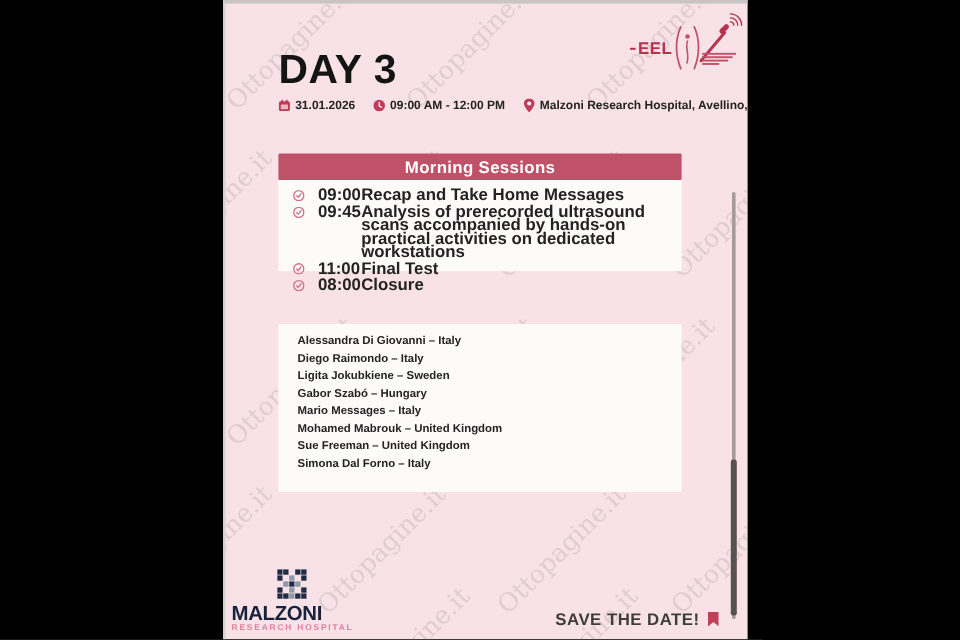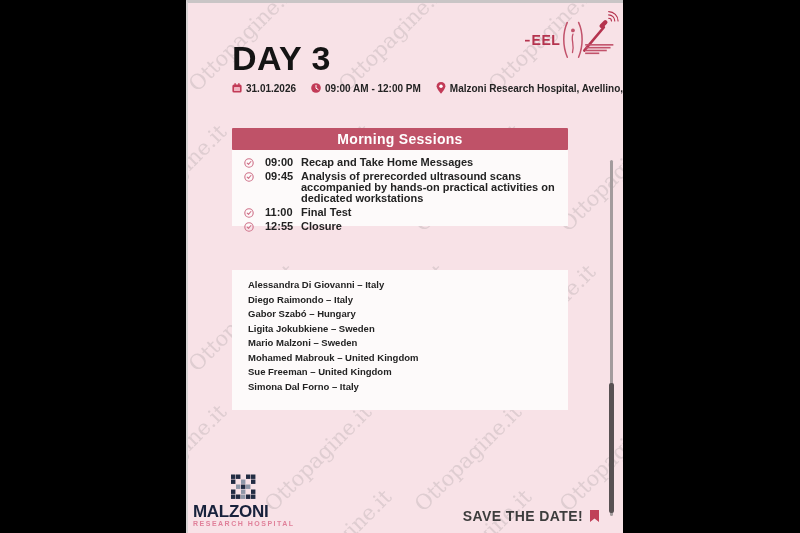--- a/index.html
+++ b/index.html
@@ -25,21 +25,21 @@
   .bar{position:absolute;left:44px;width:336px;height:22px;background:#bf5268;color:#fff;
        font-size:14px;font-weight:bold;text-align:center;line-height:22px;border-radius:1px;letter-spacing:.3px;}
   .bar-morning{top:125px;}
   .bar-faculty{top:245px;}
 
   .card{position:absolute;left:44px;width:336px;background:#fdfafa;box-sizing:border-box;}
   .card-morning{top:147px;height:76px;padding:7px 8px 0 12px;}
   .card-faculty{top:267px;height:140px;padding:8px 8px 15px 16px;}
 
   .srow{display:grid;grid-template-columns:15px 30px 1fr;column-gap:6px;margin-bottom:3px;
-        font-size:11px;font-weight:bold;color:#232323;line-height:11px;}
+        font-size:14px;font-weight:bold;color:#232323;line-height:11px;}
   .srow .chk{padding-top:.5px;}
   .srow .chk svg{display:block;}
 
   .fname{font-size:9.5px;font-weight:bold;color:#232323;line-height:14.5px;}
 
   .malzoni{position:absolute;left:5px;bottom:6px;display:flex;align-items:center;gap:4px;flex-direction:column;}
   .malzoni-grid{display:block;}
   .malzoni-word{font-size:17px;line-height:15px;font-weight:900;color:#18223c;letter-spacing:-.3px;}
   .malzoni-sub{font-size:7px;font-weight:bold;color:#e0809a;letter-spacing:1.5px;margin-top:1px;}
 
@@ -158,33 +158,33 @@
             <span>11:00</span>
             <span>Final Test</span>
           </div>
           <div class="srow">
             <span class="chk">
               <svg width="10" height="10" viewBox="0 0 10 10">
                 <circle cx="5" cy="5" r="4.2" fill="none" stroke="#cf7189" stroke-width="1.1"></circle>
                 <path d="M3.2 5.2 L4.5 6.4 L6.9 3.5" fill="none" stroke="#cf7189" stroke-width="1.1" stroke-linecap="round" stroke-linejoin="round"></path>
               </svg>
             </span>
-            <span>12:55</span>
+            <span>08:00</span>
             <span>Closure</span>
           </div>
         </div>
     </div>
 
     <div class="card card-faculty">
       <div>
           <div class="fname">Alessandra Di Giovanni – Italy</div>
           <div class="fname">Diego Raimondo – Italy</div>
+          <div class="fname">Ligita Jokubkiene – Sweden</div>
           <div class="fname">Gabor Szabó – Hungary</div>
-          <div class="fname">Ligita Jokubkiene – Sweden</div>
-          <div class="fname">Mario Malzoni – Sweden</div>
+          <div class="fname">Mario Messages – Italy</div>
           <div class="fname">Mohamed Mabrouk – United Kingdom</div>
           <div class="fname">Sue Freeman – United Kingdom</div>
           <div class="fname">Simona Dal Forno – Italy</div>
         </div>
     </div>
 
     <div class="malzoni">
       <svg class="malzoni-grid" width="25" height="26" viewBox="0 0 26 26" id="malzoni-grid">
           <rect x="0" y="0" width="4.6" height="4.6" fill="#222c43"></rect>
           <rect x="5.2" y="0" width="4.6" height="4.6" fill="#222c43"></rect>

